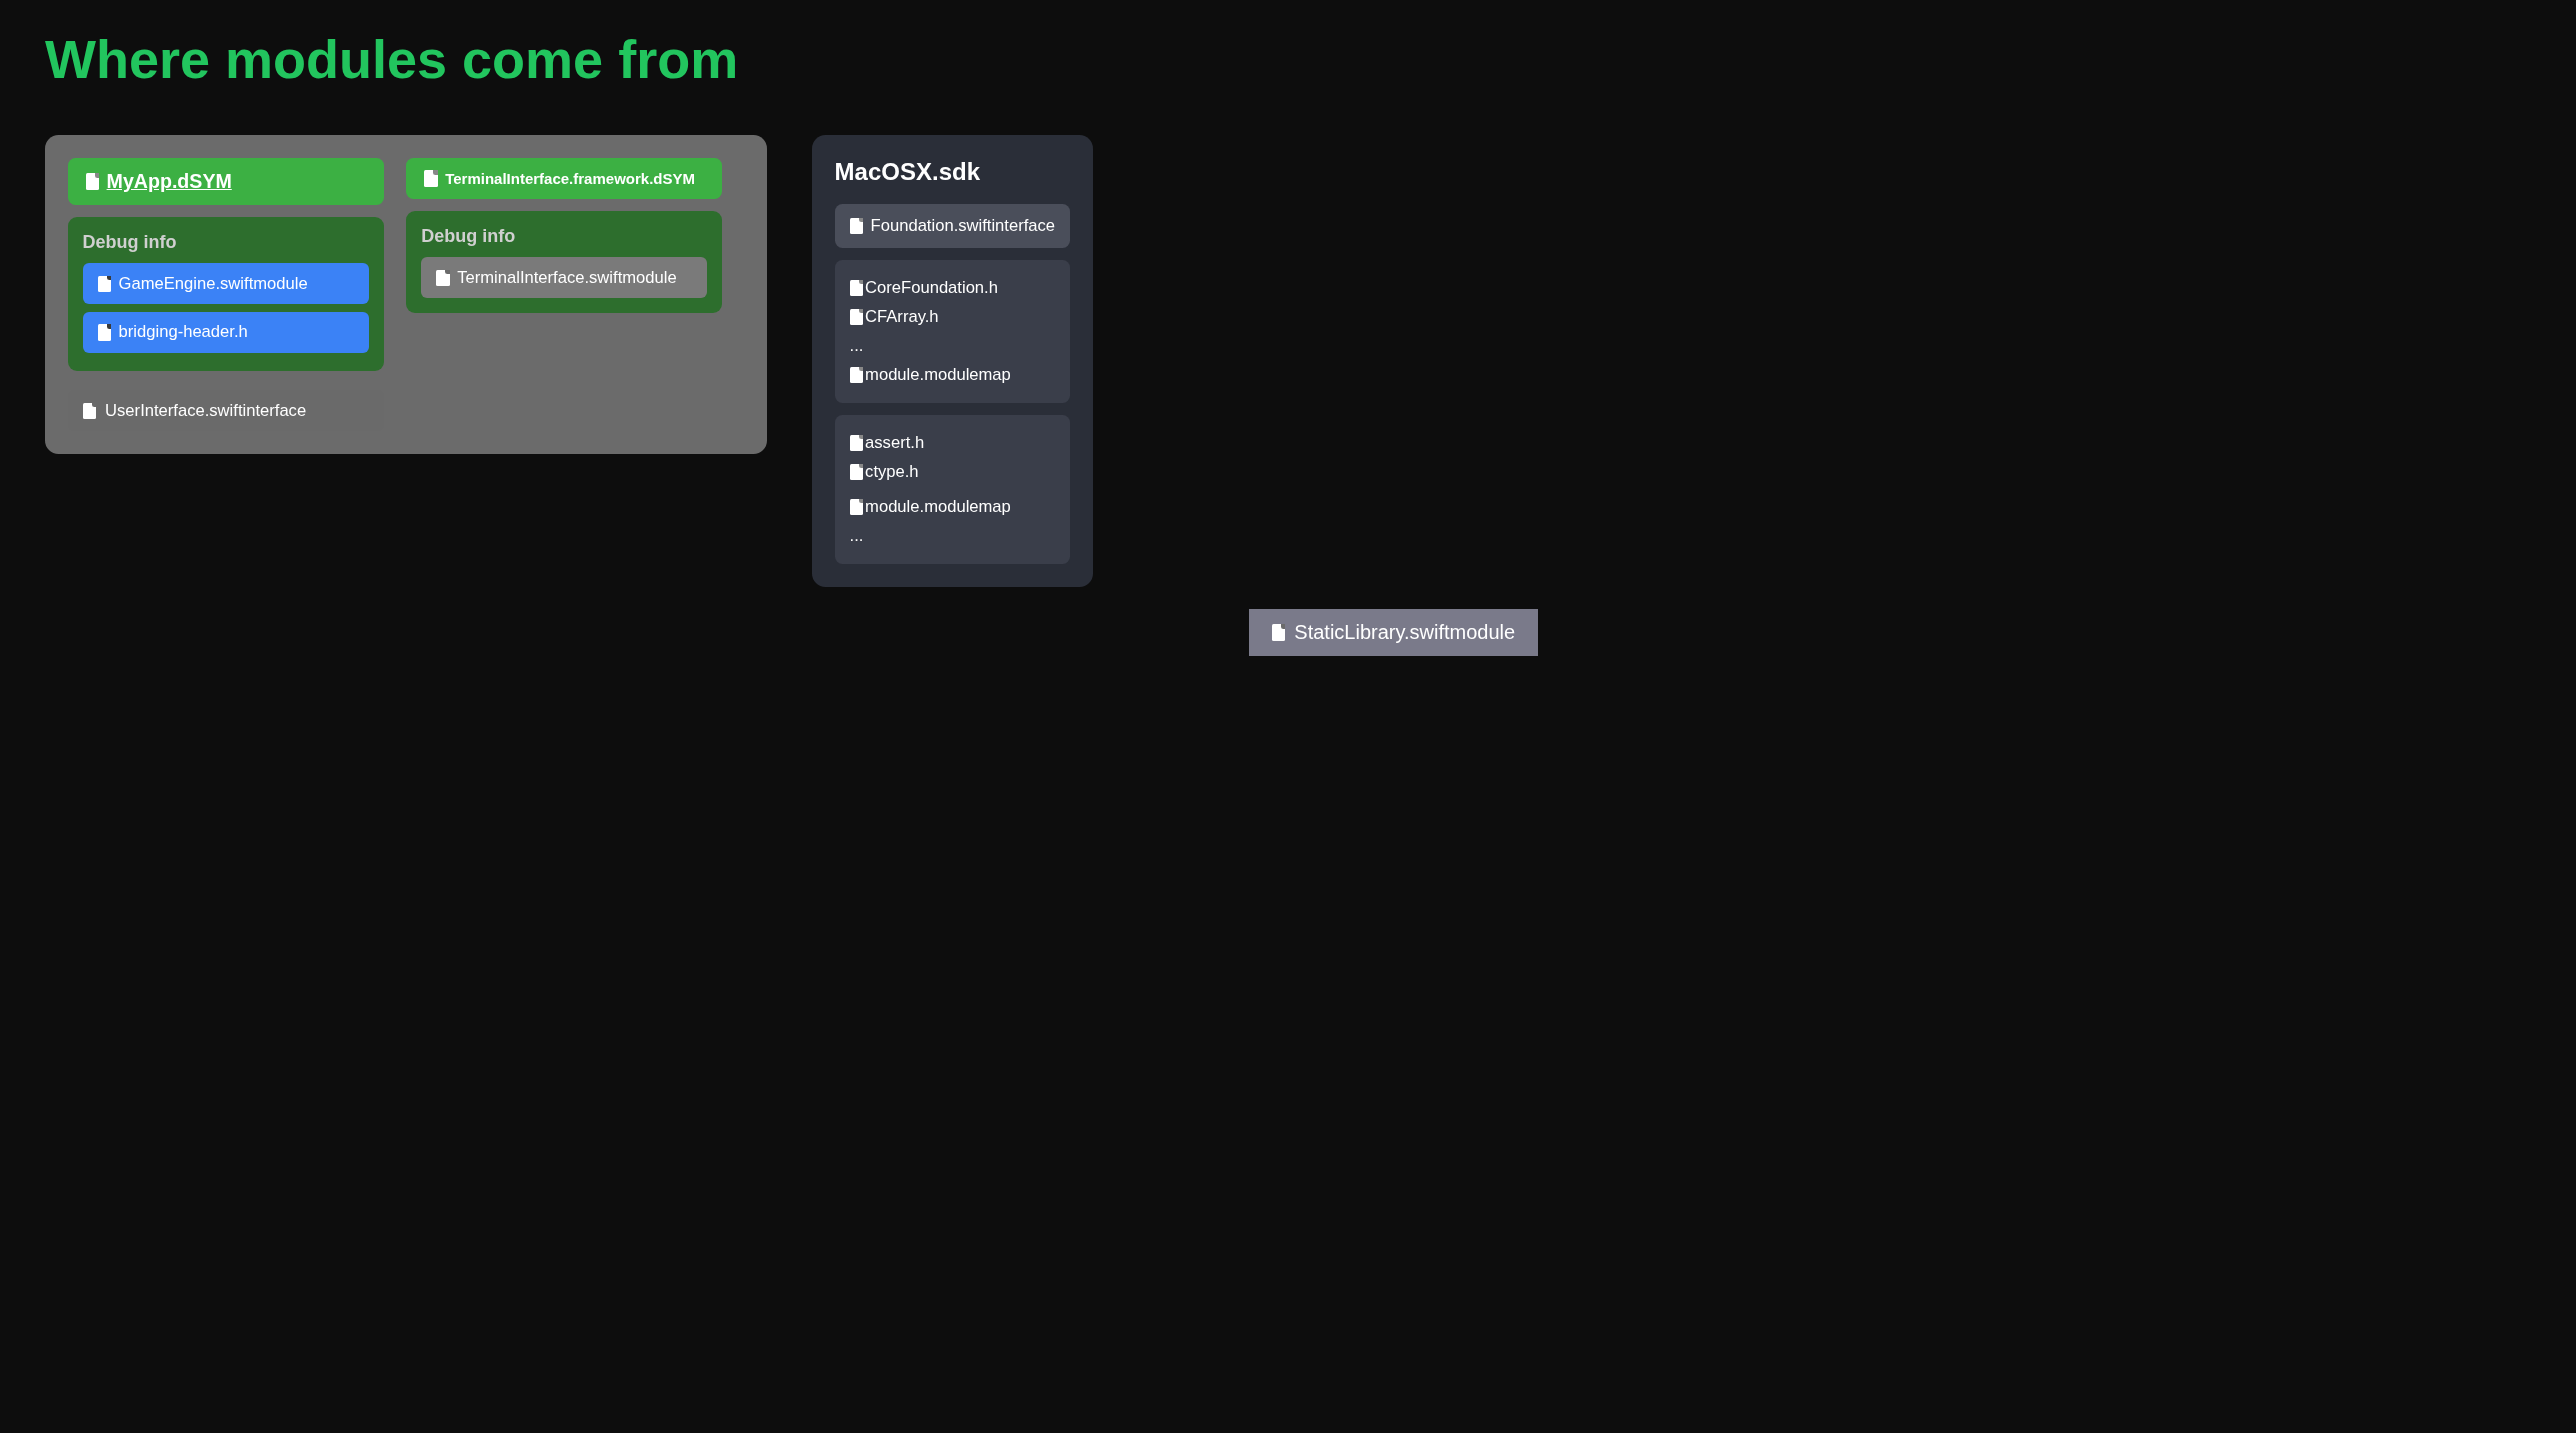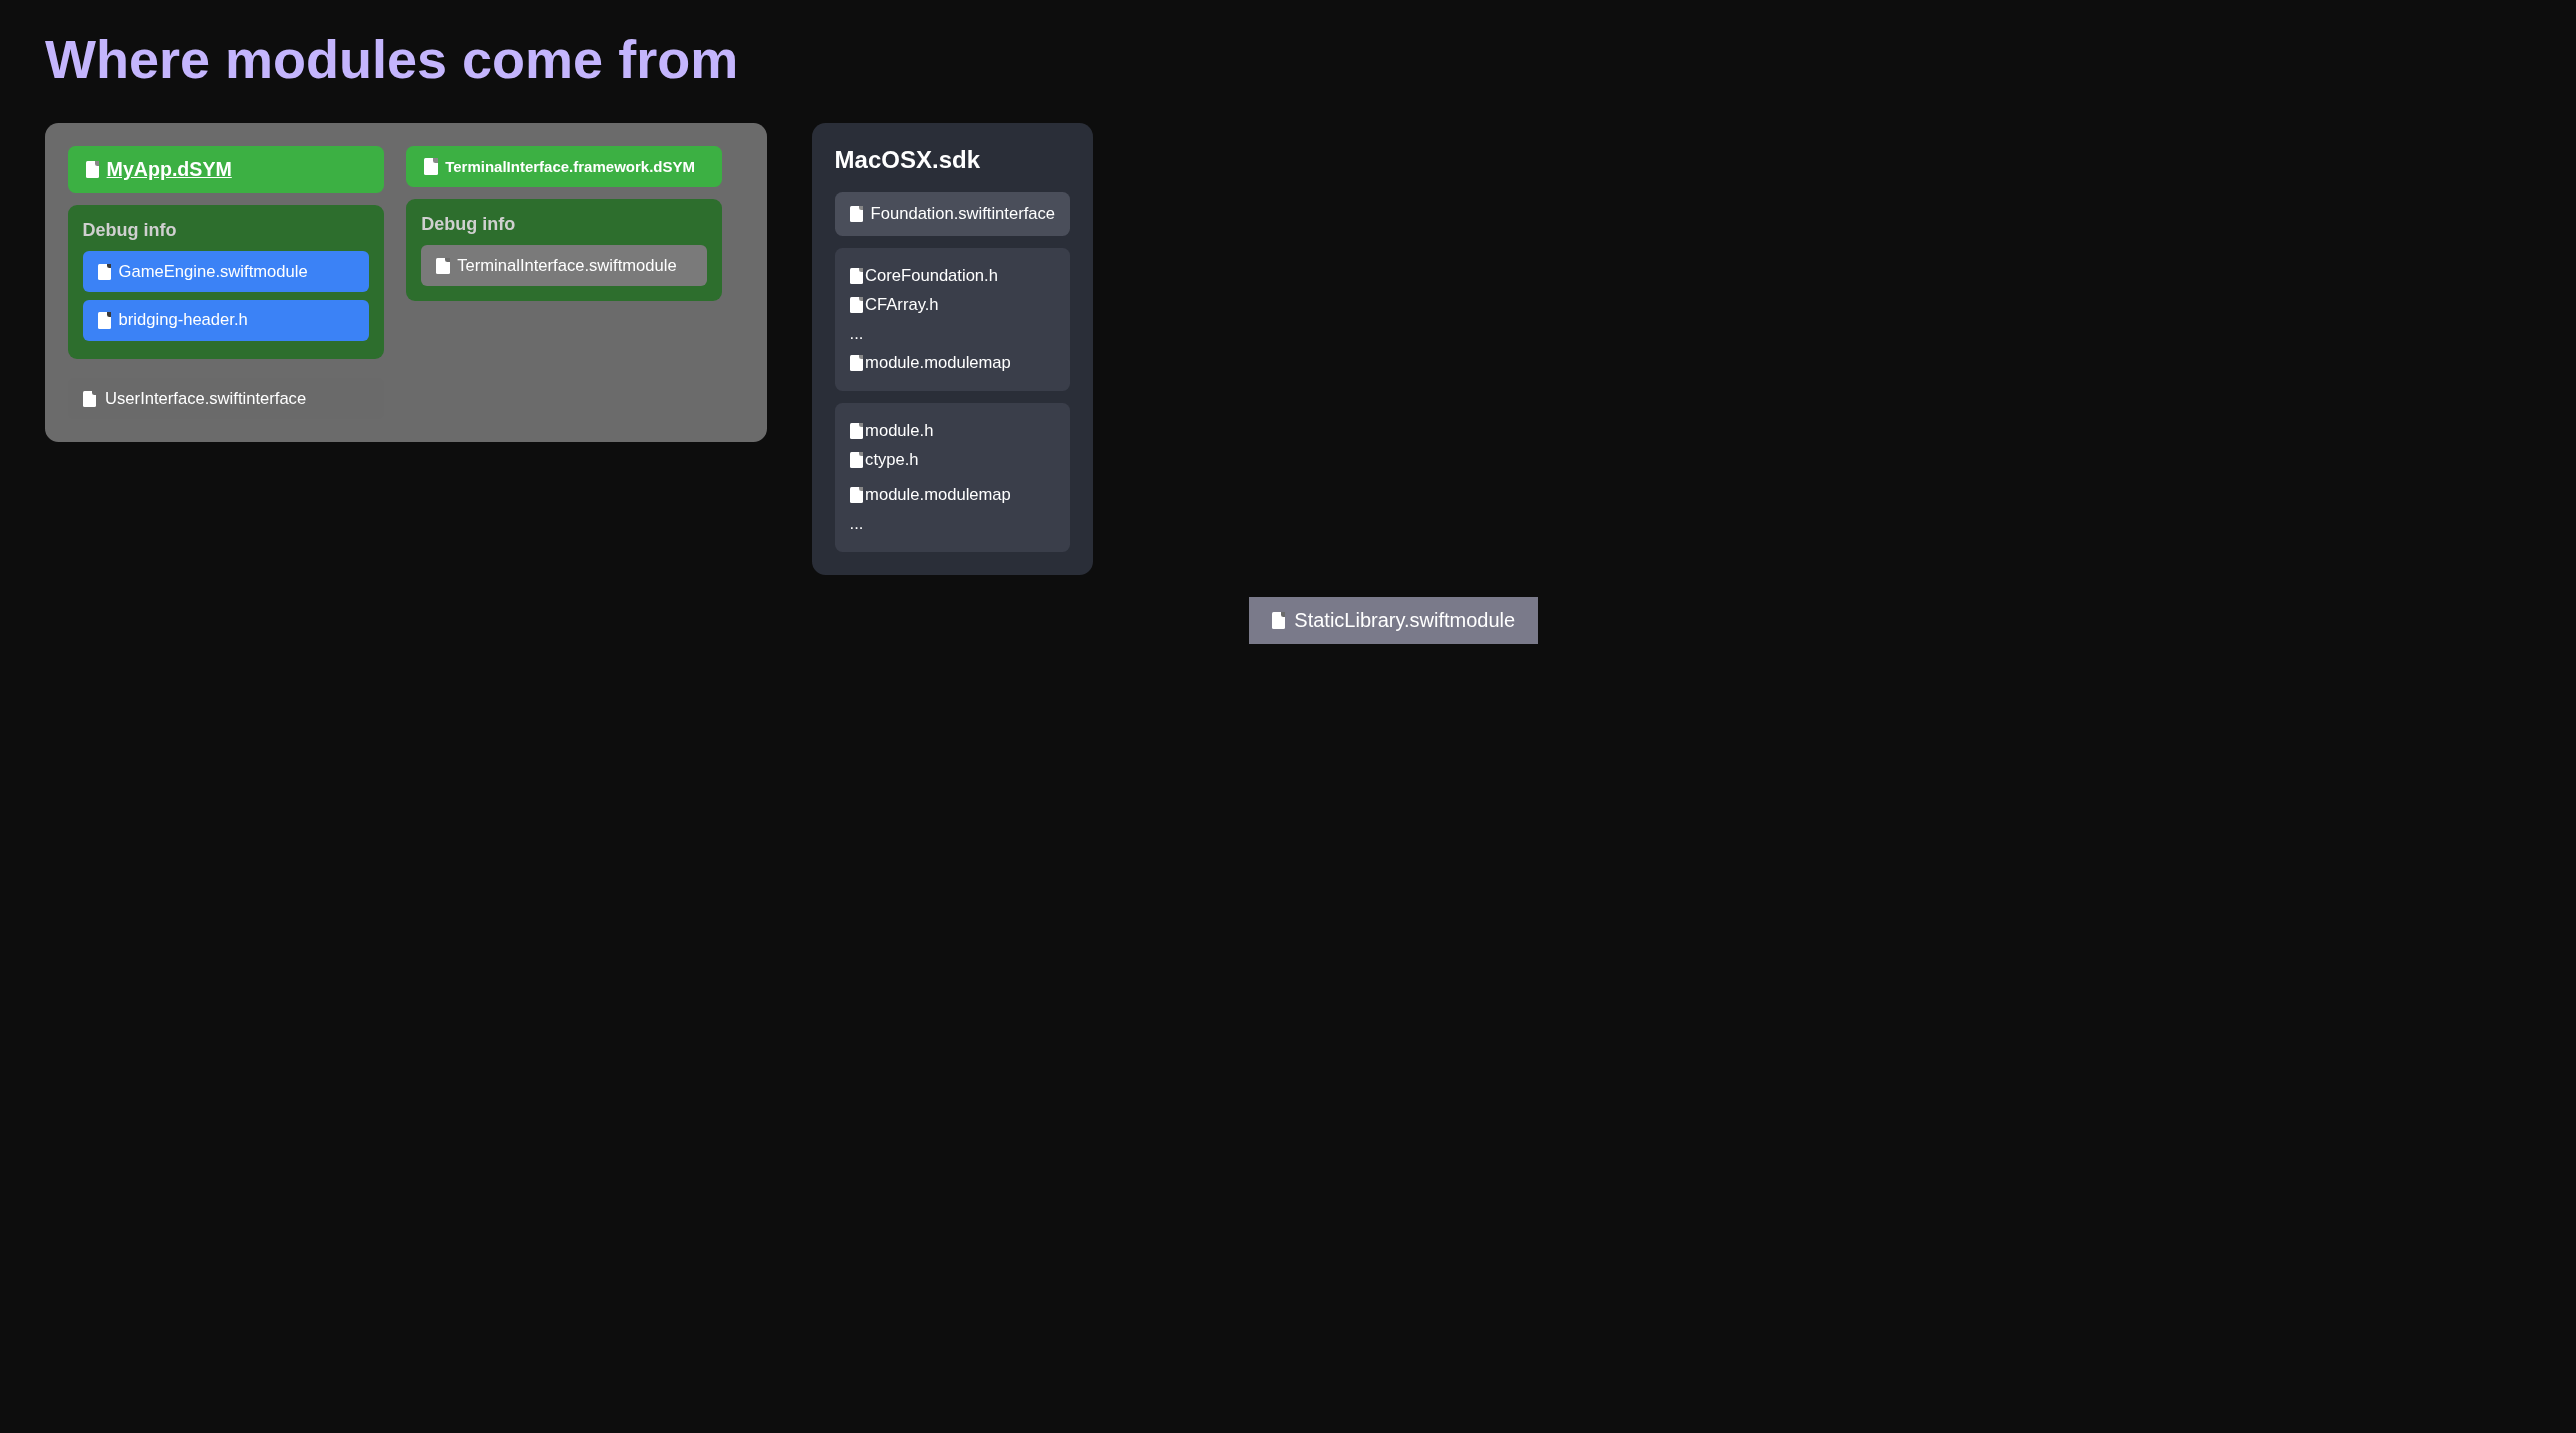--- a/index.html
+++ b/index.html
@@ -9,22 +9,22 @@
       font-family: -apple-system, BlinkMacSystemFont, 'SF Pro Display', 'Helvetica Neue', Arial, sans-serif;
       color: #ffffff;
       width: 100vw;
       min-height: 100vh;
       padding: 30px 45px 45px 45px;
     }
 
     .page-title {
       font-size: 54px;
       font-weight: 800;
-      color: #c4b5fd;
-      margin-bottom: 34px;
+      color: #22c55e;
+      margin-bottom: 46px;
       line-height: 1.1;
     }
 
     .main-content {
       display: flex;
       align-items: flex-start;
       gap: 45px;
     }
 
     
@@ -320,21 +320,21 @@
         <div class="sdk-dots">...</div>
         <div class="sdk-file-line">
           <span class="file-icon"></span>
           <span>module.modulemap</span>
         </div>
       </div>
 
       <div class="sdk-file-group">
         <div class="sdk-file-line">
           <span class="file-icon"></span>
-          <span>module.h</span>
+          <span>assert.h</span>
         </div>
         <div class="sdk-file-line">
           <span class="file-icon"></span>
           <span>ctype.h</span>
         </div>
         <div class="sdk-file-line" style="margin-top:6px;">
           <span class="file-icon"></span>
           <span>module.modulemap</span>
         </div>
         <div class="sdk-dots">...</div>

